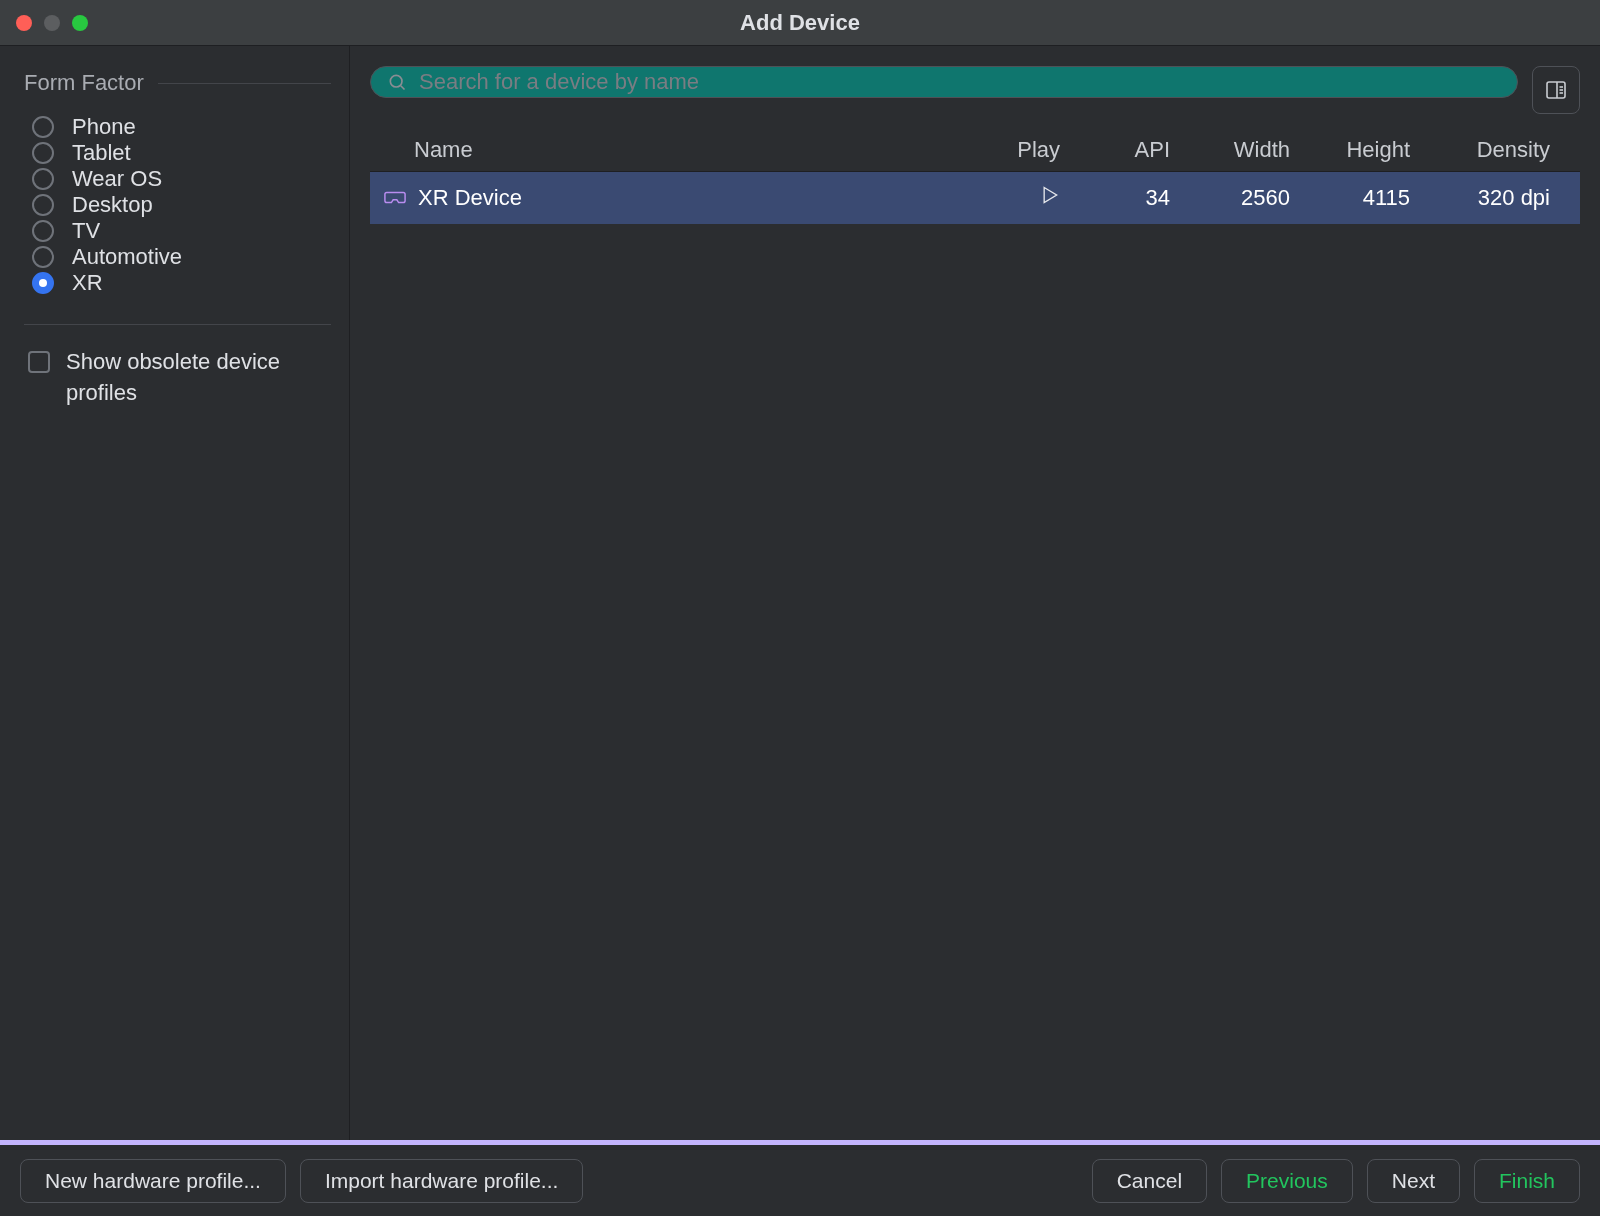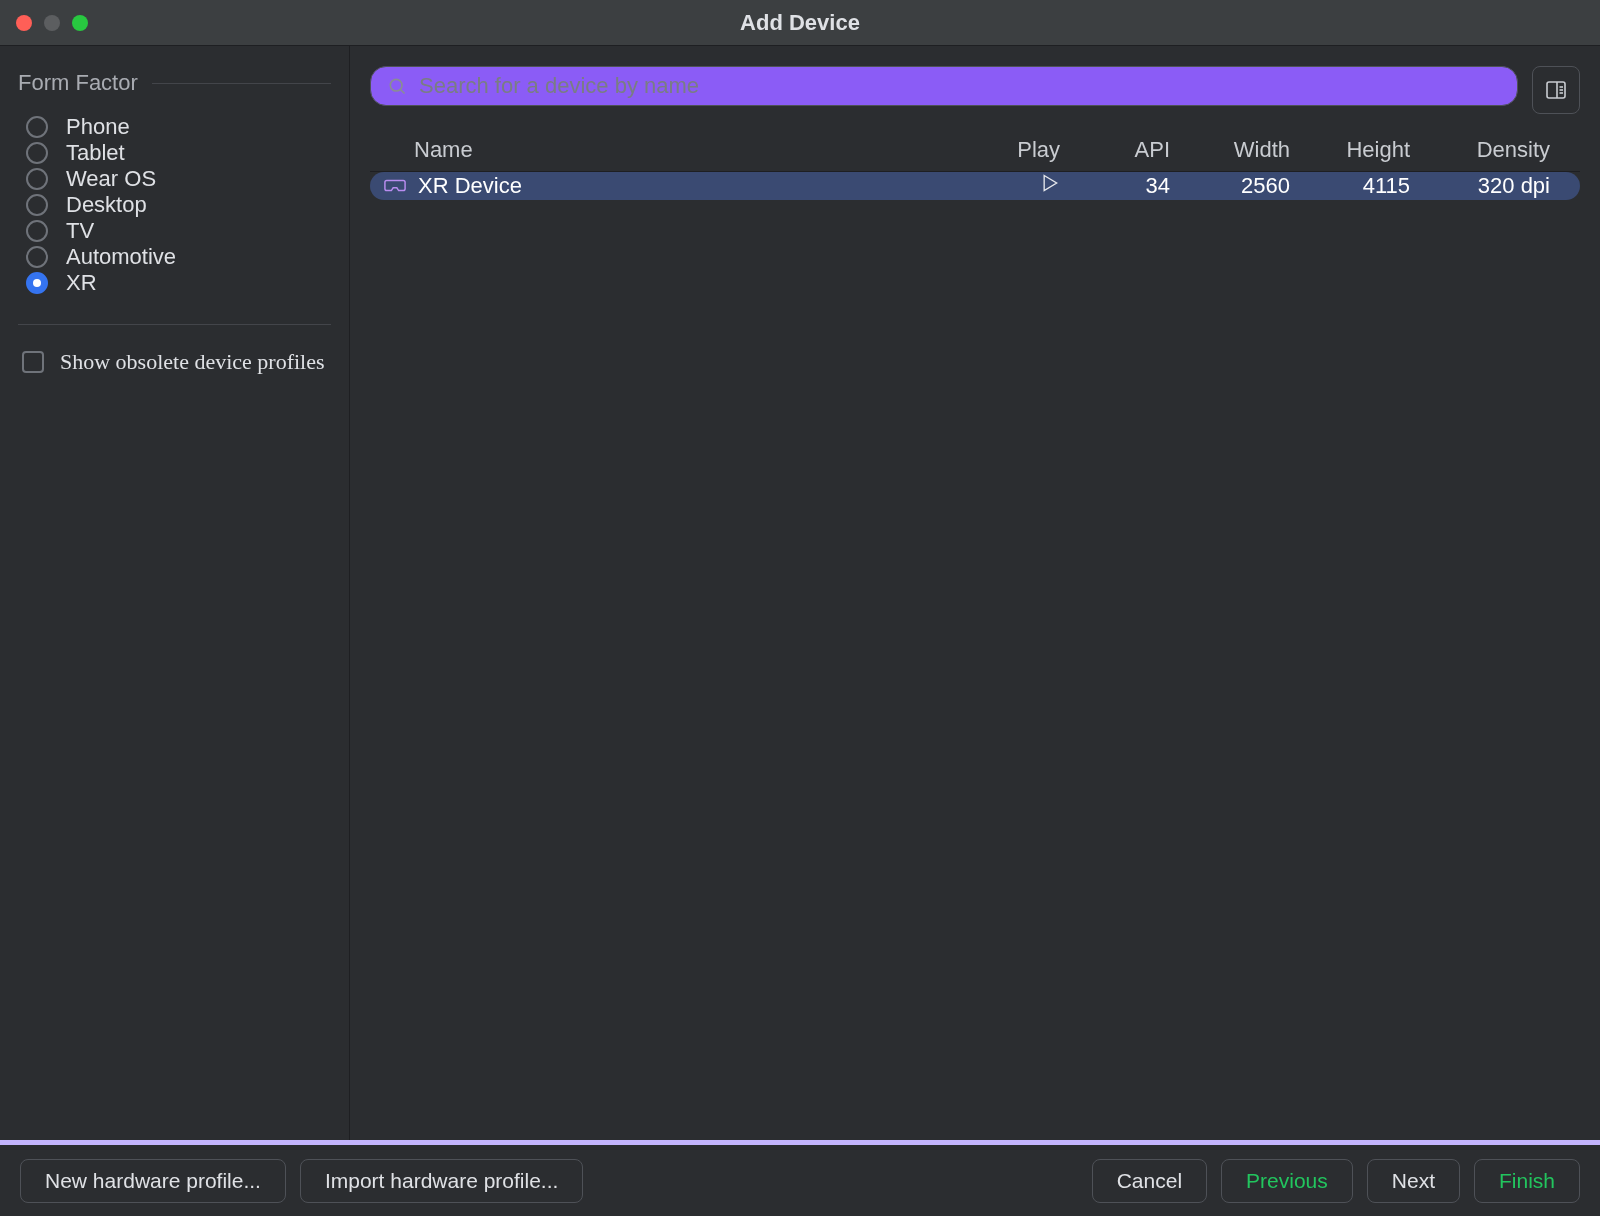--- a/index.html
+++ b/index.html
@@ -44,21 +44,21 @@
   
   .main {
     flex: 1;
     display: flex;
     min-height: 0;
   }
 
   
   .sidebar {
     width: 350px;
-    padding: 24px 18px 0 18px;
+    padding: 24px 18px 0 24px;
     border-right: 1px solid #1e1f22;
     flex-shrink: 0;
   }
   .section-header {
     display: flex;
     align-items: center;
     color: #a9acb2;
     font-size: 22px;
     margin-bottom: 18px;
   }
@@ -83,46 +83,45 @@
   .radio.checked::after {
     content: ""; width: 8px; height: 8px; border-radius: 50%; background: #fff;
   }
   .ff-label { color: #dfe1e5; }
 
   .sidebar-sep { height: 1px; background: #43454a; margin: 28px 0 22px 0; }
 
   .checkbox-row {
     display: flex; align-items: flex-start; gap: 16px;
     padding-left: 4px;
-    font-family: Liberation Serif, serif;
   }
   .checkbox {
     width: 22px; height: 22px; border: 2px solid #6f737a; border-radius: 4px;
     margin-top: 4px; flex-shrink: 0;
   }
   .checkbox-label { line-height: 1.4; }
 
   
   .content {
     flex: 1;
     padding: 20px 20px 0 20px;
     display: flex; flex-direction: column;
     min-width: 0;
   }
   .search-row {
     display: flex; gap: 14px; align-items: stretch;
   }
   .search-wrap {
     flex: 1;
     display: flex; align-items: center;
-    background: #8b5cf6;
+    background: #0f766e;
     border: 1px solid #4e5157;
     border-radius: 16px;
     padding: 0 16px;
-    height: 40px;
+    height: 32px;
   }
   .search-wrap svg { flex-shrink: 0; }
   .search-input {
     flex: 1;
     background: transparent; border: none; outline: none;
     color: #dfe1e5; font-size: 22px;
     margin-left: 12px;
   }
   .search-input::placeholder { color: #7a7d83; }
   .panel-btn {
@@ -146,22 +145,21 @@
     align-items: center;
     padding: 0 30px 0 14px;
   }
   .thead {
     height: 44px;
     color: #c9ccd1;
     border-bottom: 1px solid #1e1f22;
   }
   .thead .col-name { padding-left: 30px; }
   .trow {
-    height: 28px;
-    border-radius: 17px;
+    height: 52px;
   }
   .trow.selected {
     background: #3a4a72;
     color: #ffffff;
   }
   .col-center { text-align: right; }
   .col-right { text-align: right; }
   .name-cell { display: flex; align-items: center; gap: 12px; }
   .device-icon { width: 22px; height: 18px; flex-shrink: 0; }
 

